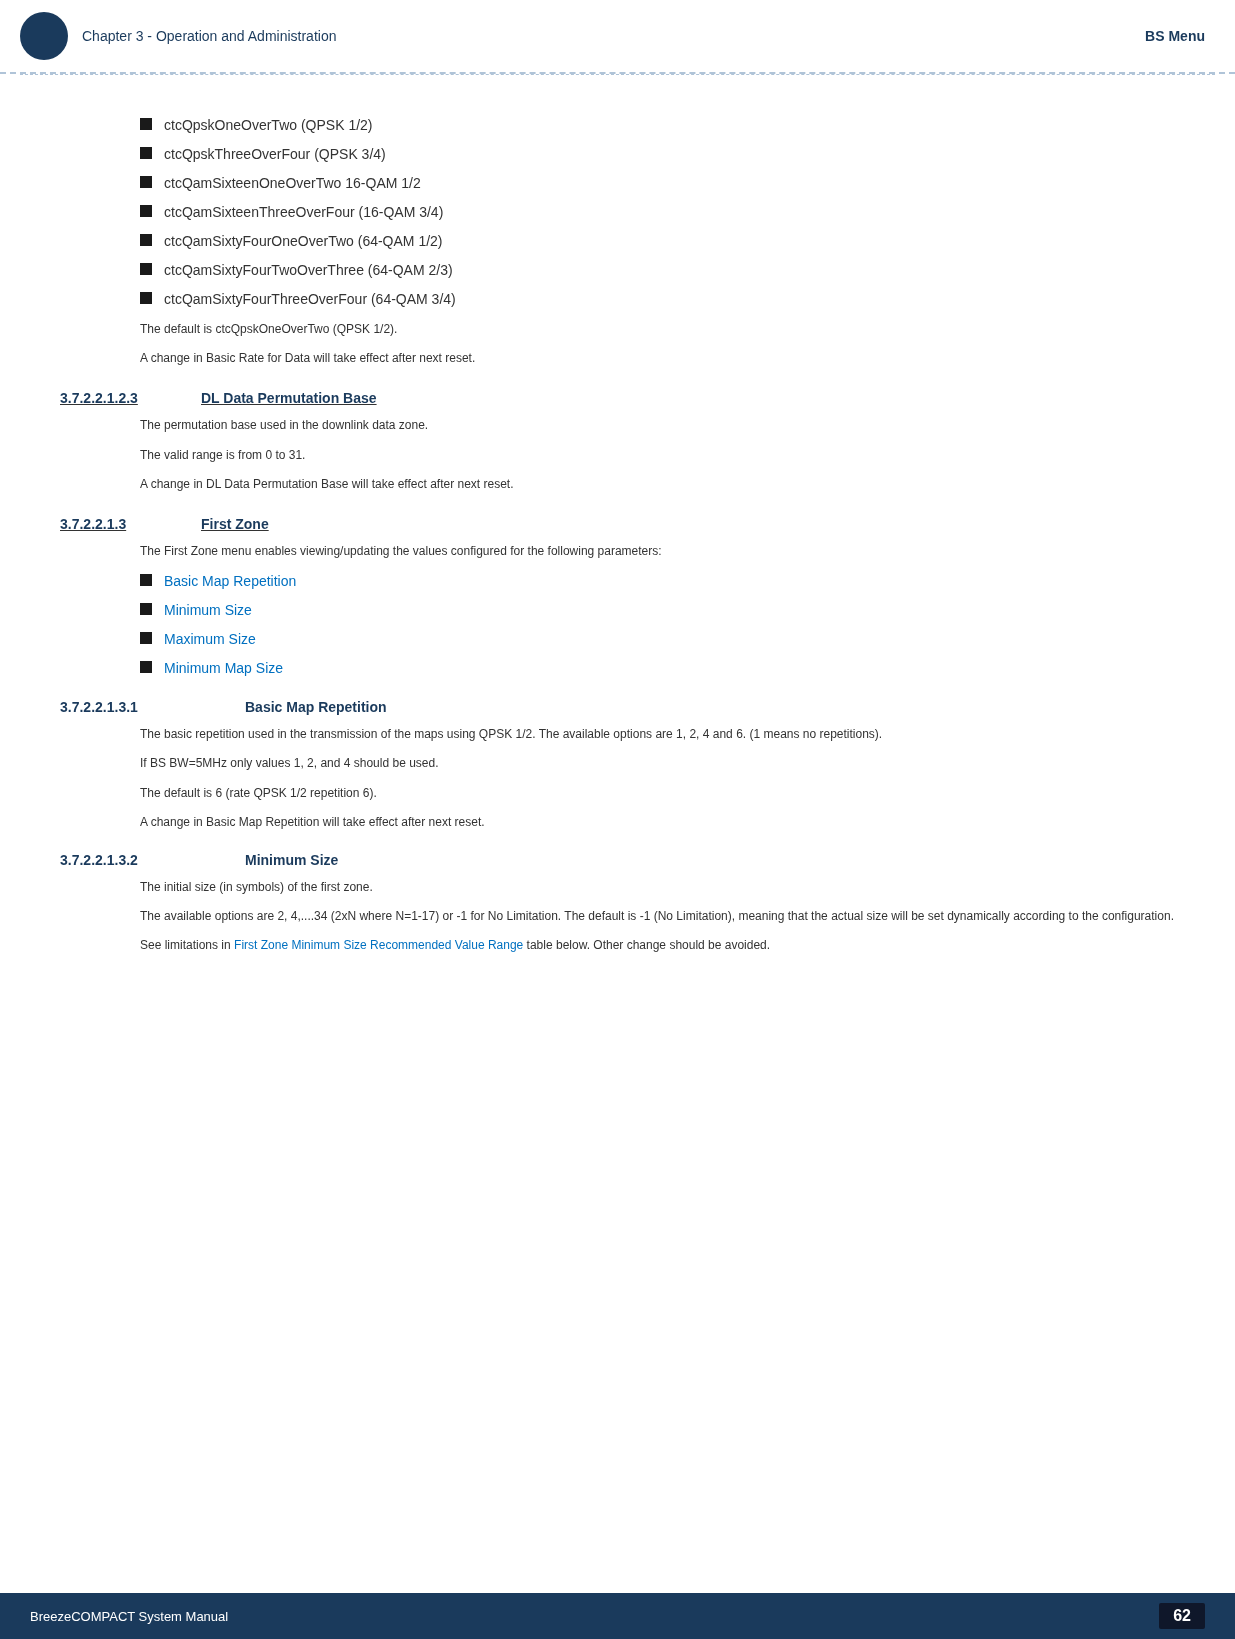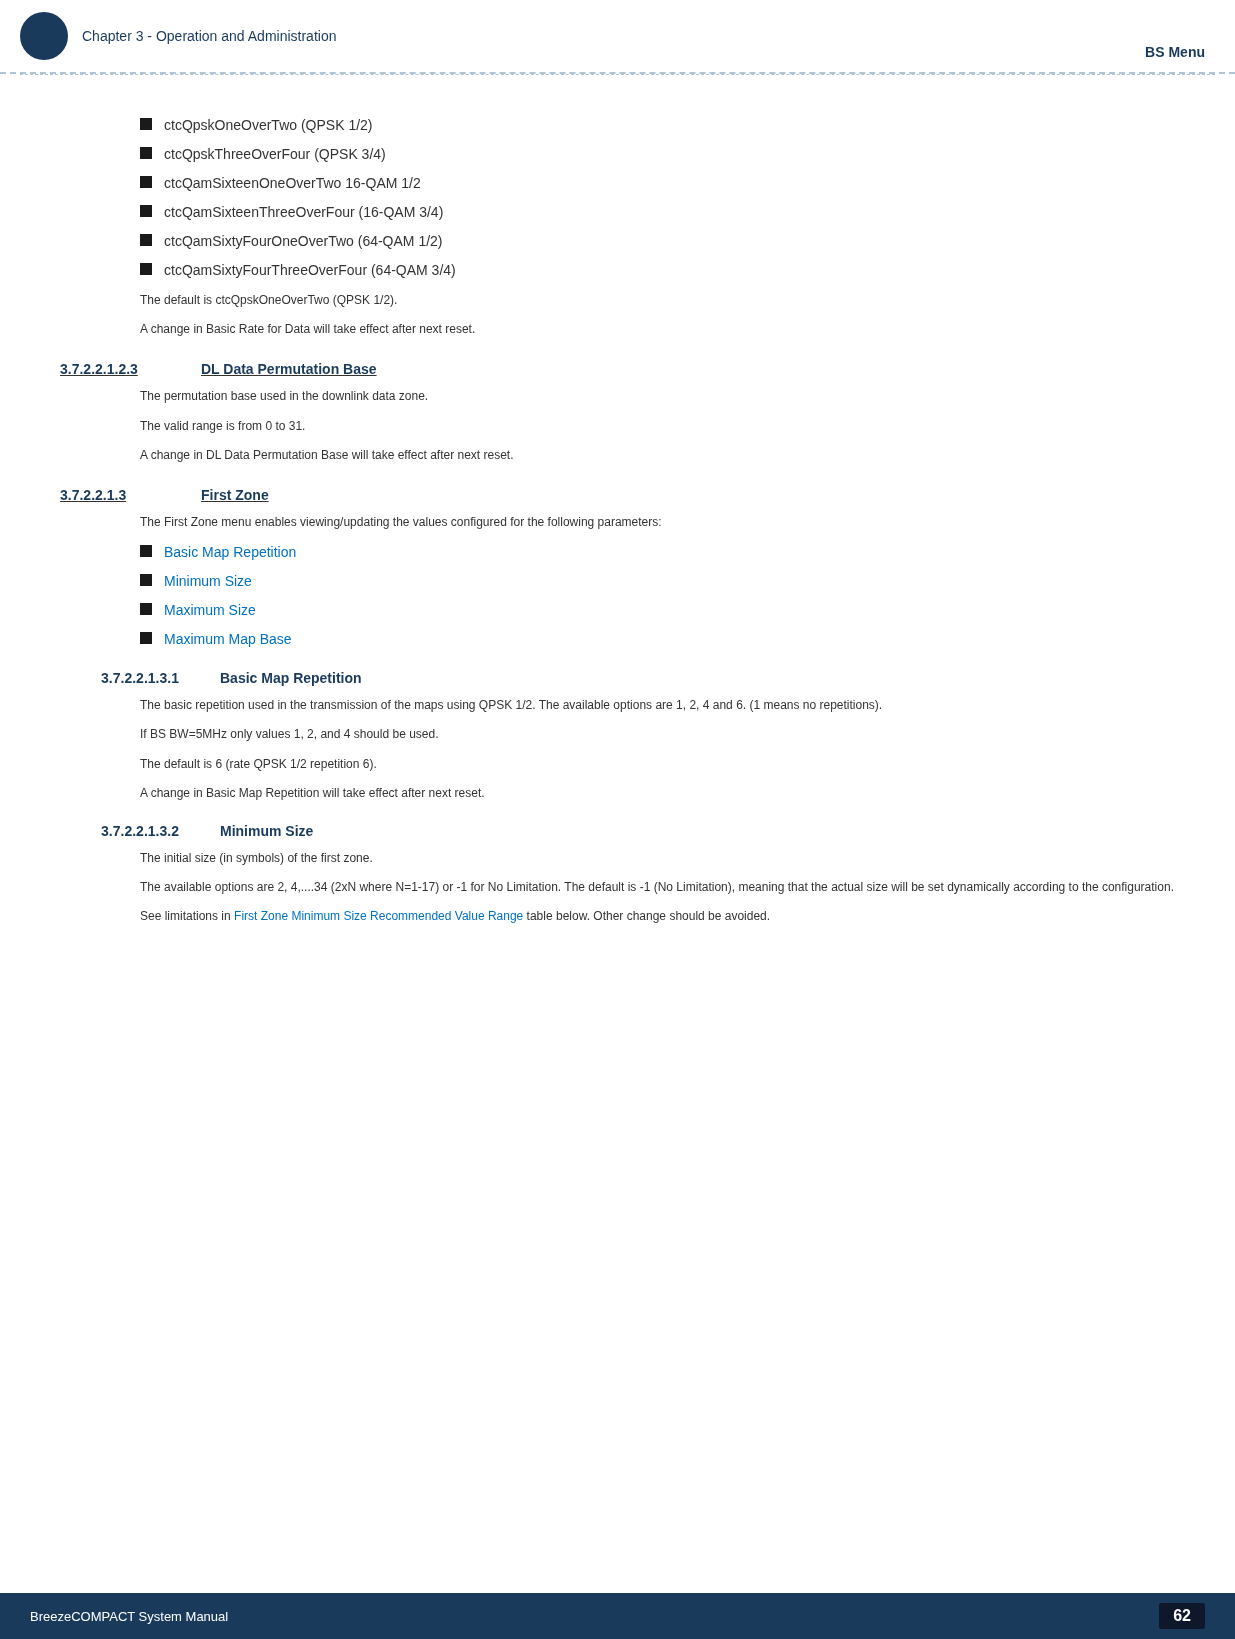--- a/index.html
+++ b/index.html
@@ -9,21 +9,21 @@
       color: #333;
       background: #fff;
       width: 1235px;
       min-height: 1639px;
       position: relative;
     }
 
     
     .header {
       display: flex;
-      align-items: flex-end;
+      align-items: center;
       justify-content: space-between;
       padding: 12px 30px 12px 20px;
       border-bottom: 2px dashed #b0c4d8;
     }
     .header-left {
       display: flex;
       align-items: center;
       gap: 14px;
     }
     .header-circle {
@@ -111,24 +111,23 @@
     
     .blue-link {
       color: #0070c0;
       text-decoration: none;
     }
 
     
     .subsection-row {
       display: flex;
       align-items: flex-start;
-      gap: 0;
+      gap: 25px;
       margin-top: 20px;
       margin-bottom: 6px;
-      text-align: center;
     }
     .subsection-number {
       font-size: 14px;
       font-weight: bold;
       color: #1a3a5c;
       white-space: nowrap;
       min-width: 160px;
     }
     .subsection-title {
       font-size: 14px;
@@ -191,20 +190,24 @@
     <li>
       <span class="bullet-square"></span>
       <span>ctcQamSixteenThreeOverFour (16-QAM 3/4)</span>
     </li>
     <li>
       <span class="bullet-square"></span>
       <span>ctcQamSixtyFourOneOverTwo (64-QAM 1/2)</span>
     </li>
     <li>
       <span class="bullet-square"></span>
+      <span>ctcQamSixtyFourTwoOverThree (64-QAM 2/3)</span>
+    </li>
+    <li>
+      <span class="bullet-square"></span>
       <span>ctcQamSixtyFourThreeOverFour (64-QAM 3/4)</span>
     </li>
   </ul>
 
   <p class="para">The default is ctcQpskOneOverTwo (QPSK 1/2).</p>
   <p class="para">A change in Basic Rate for Data will take effect after next reset.</p>
 
   <div class="section-row">
     <span class="section-number">3.7.2.2.1.2.3</span>
     <span class="section-title">DL Data Permutation Base</span>
@@ -227,21 +230,21 @@
     <li>
       <span class="bullet-square"></span>
       <a class="blue-link" href="#">Minimum Size</a>
     </li>
     <li>
       <span class="bullet-square"></span>
       <a class="blue-link" href="#">Maximum Size</a>
     </li>
     <li>
       <span class="bullet-square"></span>
-      <a class="blue-link" href="#">Maximum Map Base</a>
+      <a class="blue-link" href="#">Minimum Map Size</a>
     </li>
   </ul>
 
   <div class="subsection-row">
     <span class="subsection-number">3.7.2.2.1.3.1</span>
     <span class="subsection-title">Basic Map Repetition</span>
   </div>
   <p class="para">The basic repetition used in the transmission of the maps using QPSK 1/2. The available options are 1, 2, 4 and 6. (1 means no repetitions).</p>
   <p class="para">If BS BW=5MHz only values 1, 2, and 4 should be used.</p>
   <p class="para">The default is 6 (rate QPSK 1/2 repetition 6).</p>

